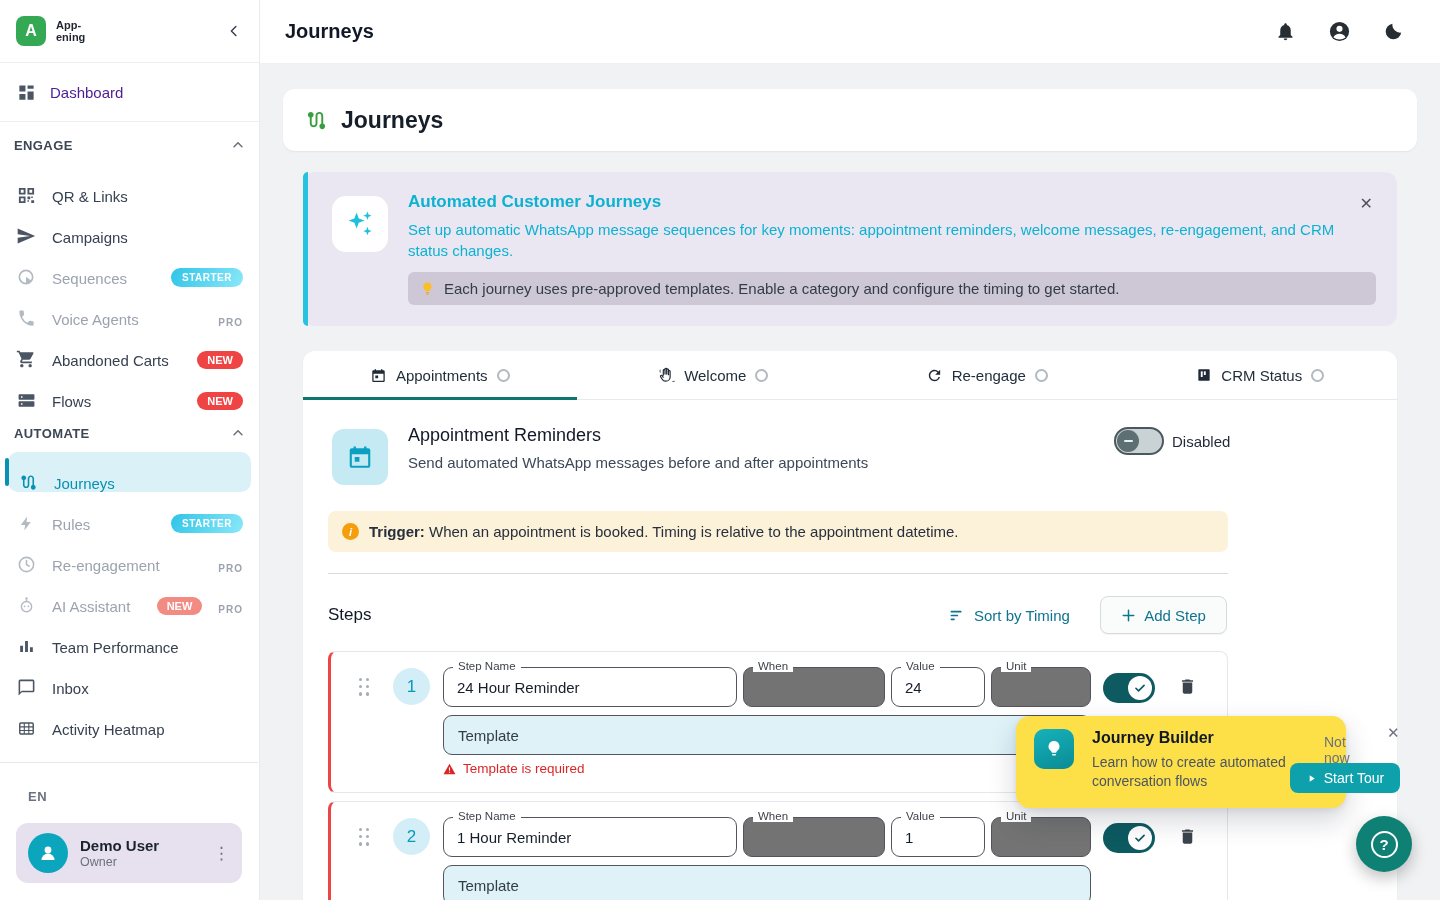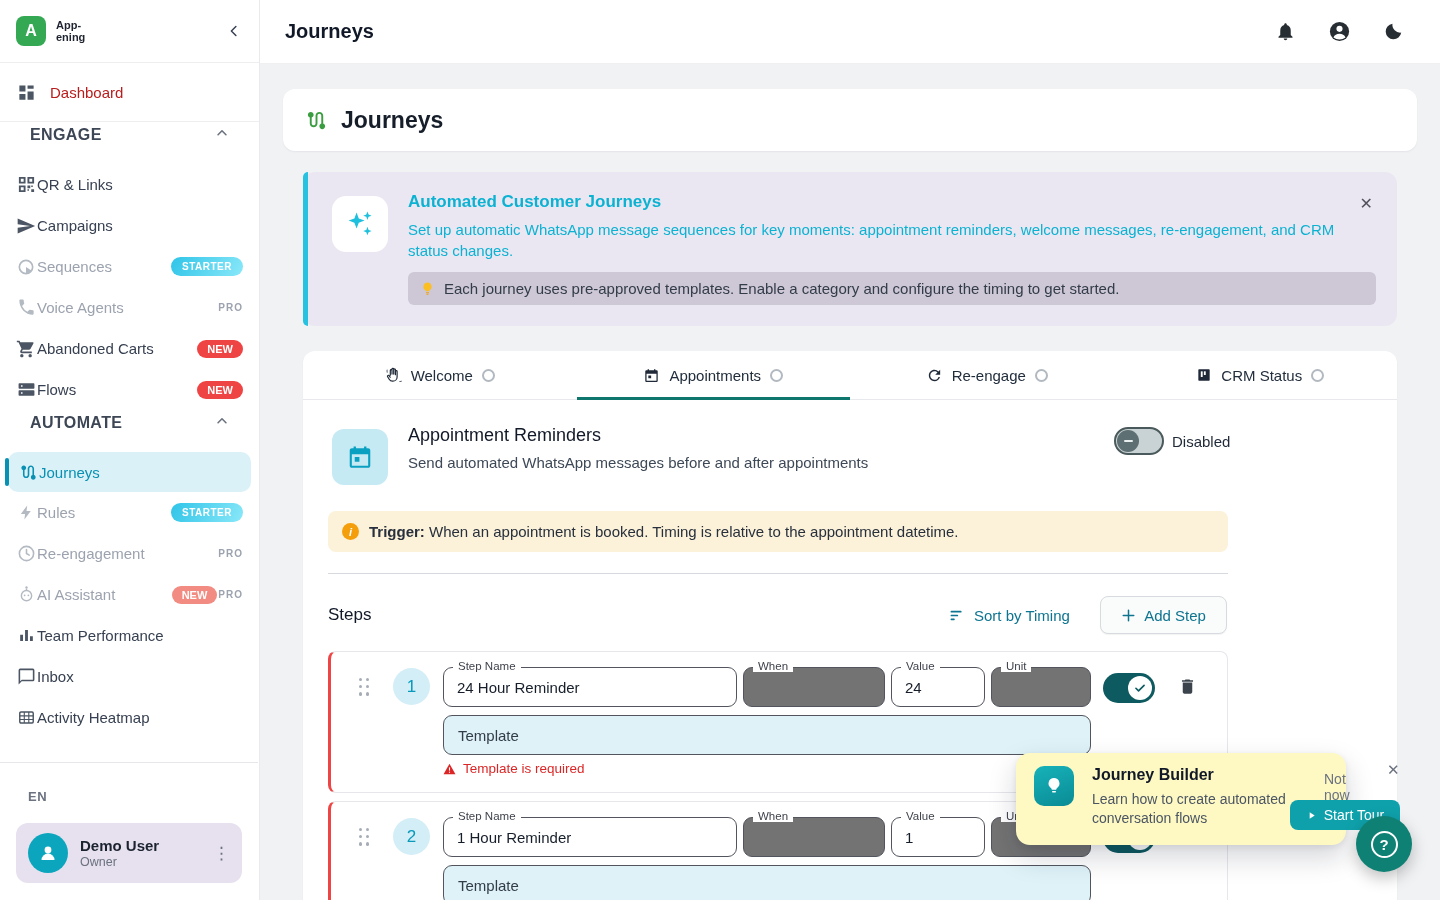--- a/index.html
+++ b/index.html
@@ -7,24 +7,24 @@
   body{font-family:"Liberation Sans",sans-serif;background:#f1f2f4;color:#1f2937;position:relative}
   svg{display:block}
 
   
   .sidebar{position:absolute;left:0;top:0;width:260px;height:900px;background:#fff;border-right:1px solid #e8eaed;z-index:40}
   .side-top{height:63px;border-bottom:1px solid #eceef0;display:flex;align-items:center;padding:0 16px;gap:10px}
   .logo-tile{width:30px;height:30px;border-radius:8px;background:#34a853;color:#fff;display:flex;align-items:center;justify-content:center;font-weight:700;font-size:16px}
   .brand{font-size:11px;font-weight:700;line-height:1.1;color:#1f2430}
   .collapse{margin-left:auto;color:#374151;cursor:pointer}
   .nav{height:698px;overflow:hidden}
-  .nav-primary{height:59px;display:flex;align-items:center;gap:14px;padding:0 16px;border-bottom:1px solid #eceef0;font-size:15px;color:#b91c1c;cursor:pointer}
-  .shead{margin-top:4px;height:38px;display:flex;padding:0 30px;font-size:16px;font-weight:700;letter-spacing:.4px;color:#3d4655;cursor:pointer}
+  .nav-primary{height:59px;display:flex;align-items:center;gap:14px;padding:0 16px;border-bottom:1px solid #eceef0;font-size:15px;color:#4c1d95;cursor:pointer}
+  .shead{margin-top:4px;height:38px;display:flex;align-items:center;padding:0 14px;font-size:13px;font-weight:700;letter-spacing:.4px;color:#3d4655;cursor:pointer}
   .shead .chev{margin-left:auto;color:#6b7280}
-  .sitem{height:41px;display:flex;align-items:center;gap:1px;padding:0 16px;font-size:15px;color:#374151;position:relative;cursor:pointer}
+  .sitem{height:41px;display:flex;align-items:flex-end;gap:16px;padding:0 16px;font-size:15px;color:#374151;position:relative;cursor:pointer}
   .sicon{width:20px;height:20px;display:flex;align-items:center;justify-content:center;color:#4b5563;flex:none}
   .sitem.dim{color:#9ca3af}.sitem.dim .sicon{color:#b3bac2}
   .sitem.active{margin:0 8px;padding:0 10px;height:40px;background:#dbf1f8;border-radius:10px;color:#0891b2;font-weight:500}
   .sitem.active .sicon{color:#0891b2}
   .sitem.active::before{content:"";position:absolute;left:-3px;top:6px;bottom:6px;width:3.5px;border-radius:4px;background:#0891b2}
   .push{margin-left:auto}
   .badge-starter{font-size:10px;font-weight:700;letter-spacing:.5px;color:#fff;background:linear-gradient(120deg,#2fc4e8,#8ae8f9);padding:4px 11px;border-radius:999px}
   .badge-new{font-size:11px;font-weight:700;color:#fff;background:#ef4444;padding:3px 10px;border-radius:999px}
   .badge-new.soft{background:#f28b81}
   .tier{font-size:10px;font-weight:700;letter-spacing:1px;color:#9ca3af}
@@ -90,21 +90,21 @@
   .f-name{left:112px;width:294px}
   .f-when{left:412px;width:142px}
   .f-value{left:560px;width:94px}
   .f-unit{left:660px;width:100px}
   .tfield{position:absolute;left:112px;top:63px;width:648px;height:40px;border:1.5px solid #52555e;border-radius:9px;background:#def2f8;display:flex;align-items:center;padding:0 14px;font-size:15px;color:#333c49;cursor:pointer}
   .err{position:absolute;left:112px;top:109px;display:flex;align-items:center;gap:7px;color:#dc2626;font-size:13.5px}
   .toggle-on{position:absolute;left:772px;top:21px;width:52px;height:30px;border-radius:15px;background:#0d5a61;cursor:pointer}
   .toggle-on .knob{position:absolute;right:3px;top:3px;width:24px;height:24px;border-radius:50%;background:#fff;display:flex;align-items:center;justify-content:center}
   .trash{position:absolute;left:847px;top:25px;color:#3b434c;cursor:pointer}
 
-  .popup{position:absolute;left:756px;top:689px;width:330px;height:92px;background:#fef9c3;border-radius:14px;box-shadow:0 12px 28px rgba(15,23,42,.18),0 2px 6px rgba(15,23,42,.08);z-index:20}
+  .popup{position:absolute;left:756px;top:652px;width:330px;height:92px;background:#fde047;border-radius:14px;box-shadow:0 12px 28px rgba(15,23,42,.18),0 2px 6px rgba(15,23,42,.08);z-index:20}
   .p-tile{position:absolute;left:18px;top:13px;width:40px;height:40px;border-radius:10px;background:linear-gradient(160deg,#17b2ba,#0a8b94);display:flex;align-items:center;justify-content:center}
   .p-title{position:absolute;left:76px;top:13px;font-size:16px;font-weight:700;color:#111827}
   .p-body{position:absolute;left:76px;top:37px;width:212px;font-size:14px;line-height:1.33;color:#4b5563}
   .p-not{position:absolute;left:308px;top:18px;font-size:14px;color:#6b7280;cursor:pointer}
   .p-close{position:absolute;left:371px;top:8px;font-size:15px;color:#6b7280;cursor:pointer}
   .p-cta{position:absolute;left:274px;top:47px;width:110px;height:30px;border-radius:8px;background:#0fa1ab;color:#fff;font-size:14px;display:flex;align-items:center;justify-content:center;gap:7px;cursor:pointer}
 
   .fab{position:absolute;left:1096px;top:752px;width:56px;height:56px;border-radius:50%;background:#0e8174;box-shadow:0 6px 16px rgba(0,0,0,.25);display:flex;align-items:center;justify-content:center;z-index:25;cursor:pointer}
   .fab-q{width:27px;height:27px;border-radius:50%;border:2.5px solid #fff;color:#fff;font-size:15px;font-weight:700;display:flex;align-items:center;justify-content:center}
 </style>
@@ -349,37 +349,37 @@
             <rect x="9.4" y="18" width="5.2" height="1.7" rx=".85" fill="#f59e0b"></rect>
             <rect x="10.2" y="20.4" width="3.6" height="1.5" rx=".75" fill="#f59e0b"></rect>
           </svg>
       </span>
       <span>Each journey uses pre-approved templates. Enable a category and configure the timing to get started.</span>
     </div>
   </div>
 
   <div class="main-card">
     <div class="tabbar">
+      <div class="tab active">
+        <span class="ticon">
+          <svg width="17" height="17" viewBox="0 0 24 24">
+              <path fill="currentColor" d="M19 4.5h-1.5V3h-2v1.5h-7V3h-2v1.5H5c-1 0-1.8.8-1.8 1.8v13.2c0 1 .8 1.8 1.8 1.8h14c1 0 1.8-.8 1.8-1.8V6.3c0-1-.8-1.8-1.8-1.8zm0 15H5V9.7h14zM7.5 12h4v4h-4z"></path>
+            </svg>
+        </span>
+        <span>Appointments</span>
+        <span class="radio"></span>
+      </div>
       <div class="tab">
         <span class="ticon">
           <svg width="17" height="17" viewBox="0 0 24 24">
               <path fill="none" stroke="currentColor" stroke-width="1.7" stroke-linecap="round" stroke-linejoin="round" d="M7.5 11.5V5a1.2 1.2 0 012.4 0v5m0-6V3a1.2 1.2 0 012.4 0v7m0-6.2a1.2 1.2 0 012.4 0v7m0-4.6a1.2 1.2 0 012.4 0V14a6 6 0 01-6 6h-.4a5.6 5.6 0 01-4.8-2.7l-2.2-3.6a1.3 1.3 0 012.2-1.4l1.4 2.2"></path>
               <path stroke="currentColor" stroke-width="1.5" stroke-linecap="round" fill="none" d="M3.2 7.5A5.4 5.4 0 013 4.4M20.9 20.6a5.4 5.4 0 002.1-.6" opacity=".7"></path>
             </svg>
         </span>
         <span>Welcome</span>
-        <span class="radio"></span>
-      </div>
-      <div class="tab active">
-        <span class="ticon">
-          <svg width="17" height="17" viewBox="0 0 24 24">
-              <path fill="currentColor" d="M19 4.5h-1.5V3h-2v1.5h-7V3h-2v1.5H5c-1 0-1.8.8-1.8 1.8v13.2c0 1 .8 1.8 1.8 1.8h14c1 0 1.8-.8 1.8-1.8V6.3c0-1-.8-1.8-1.8-1.8zm0 15H5V9.7h14zM7.5 12h4v4h-4z"></path>
-            </svg>
-        </span>
-        <span>Appointments</span>
         <span class="radio"></span>
       </div>
       <div class="tab">
         <span class="ticon">
           <svg width="17" height="17" viewBox="0 0 24 24">
               <path fill="currentColor" d="M17.65 6.35A7.96 7.96 0 0012 4c-4.42 0-7.99 3.58-7.99 8s3.57 8 7.99 8c3.73 0 6.84-2.55 7.73-6h-2.08A5.99 5.99 0 0112 18c-3.31 0-6-2.69-6-6s2.69-6 6-6c1.66 0 3.14.69 4.22 1.78L13 11h7V4l-2.35 2.35z"></path>
             </svg>
         </span>
         <span>Re-engage</span>
         <span class="radio"></span>

